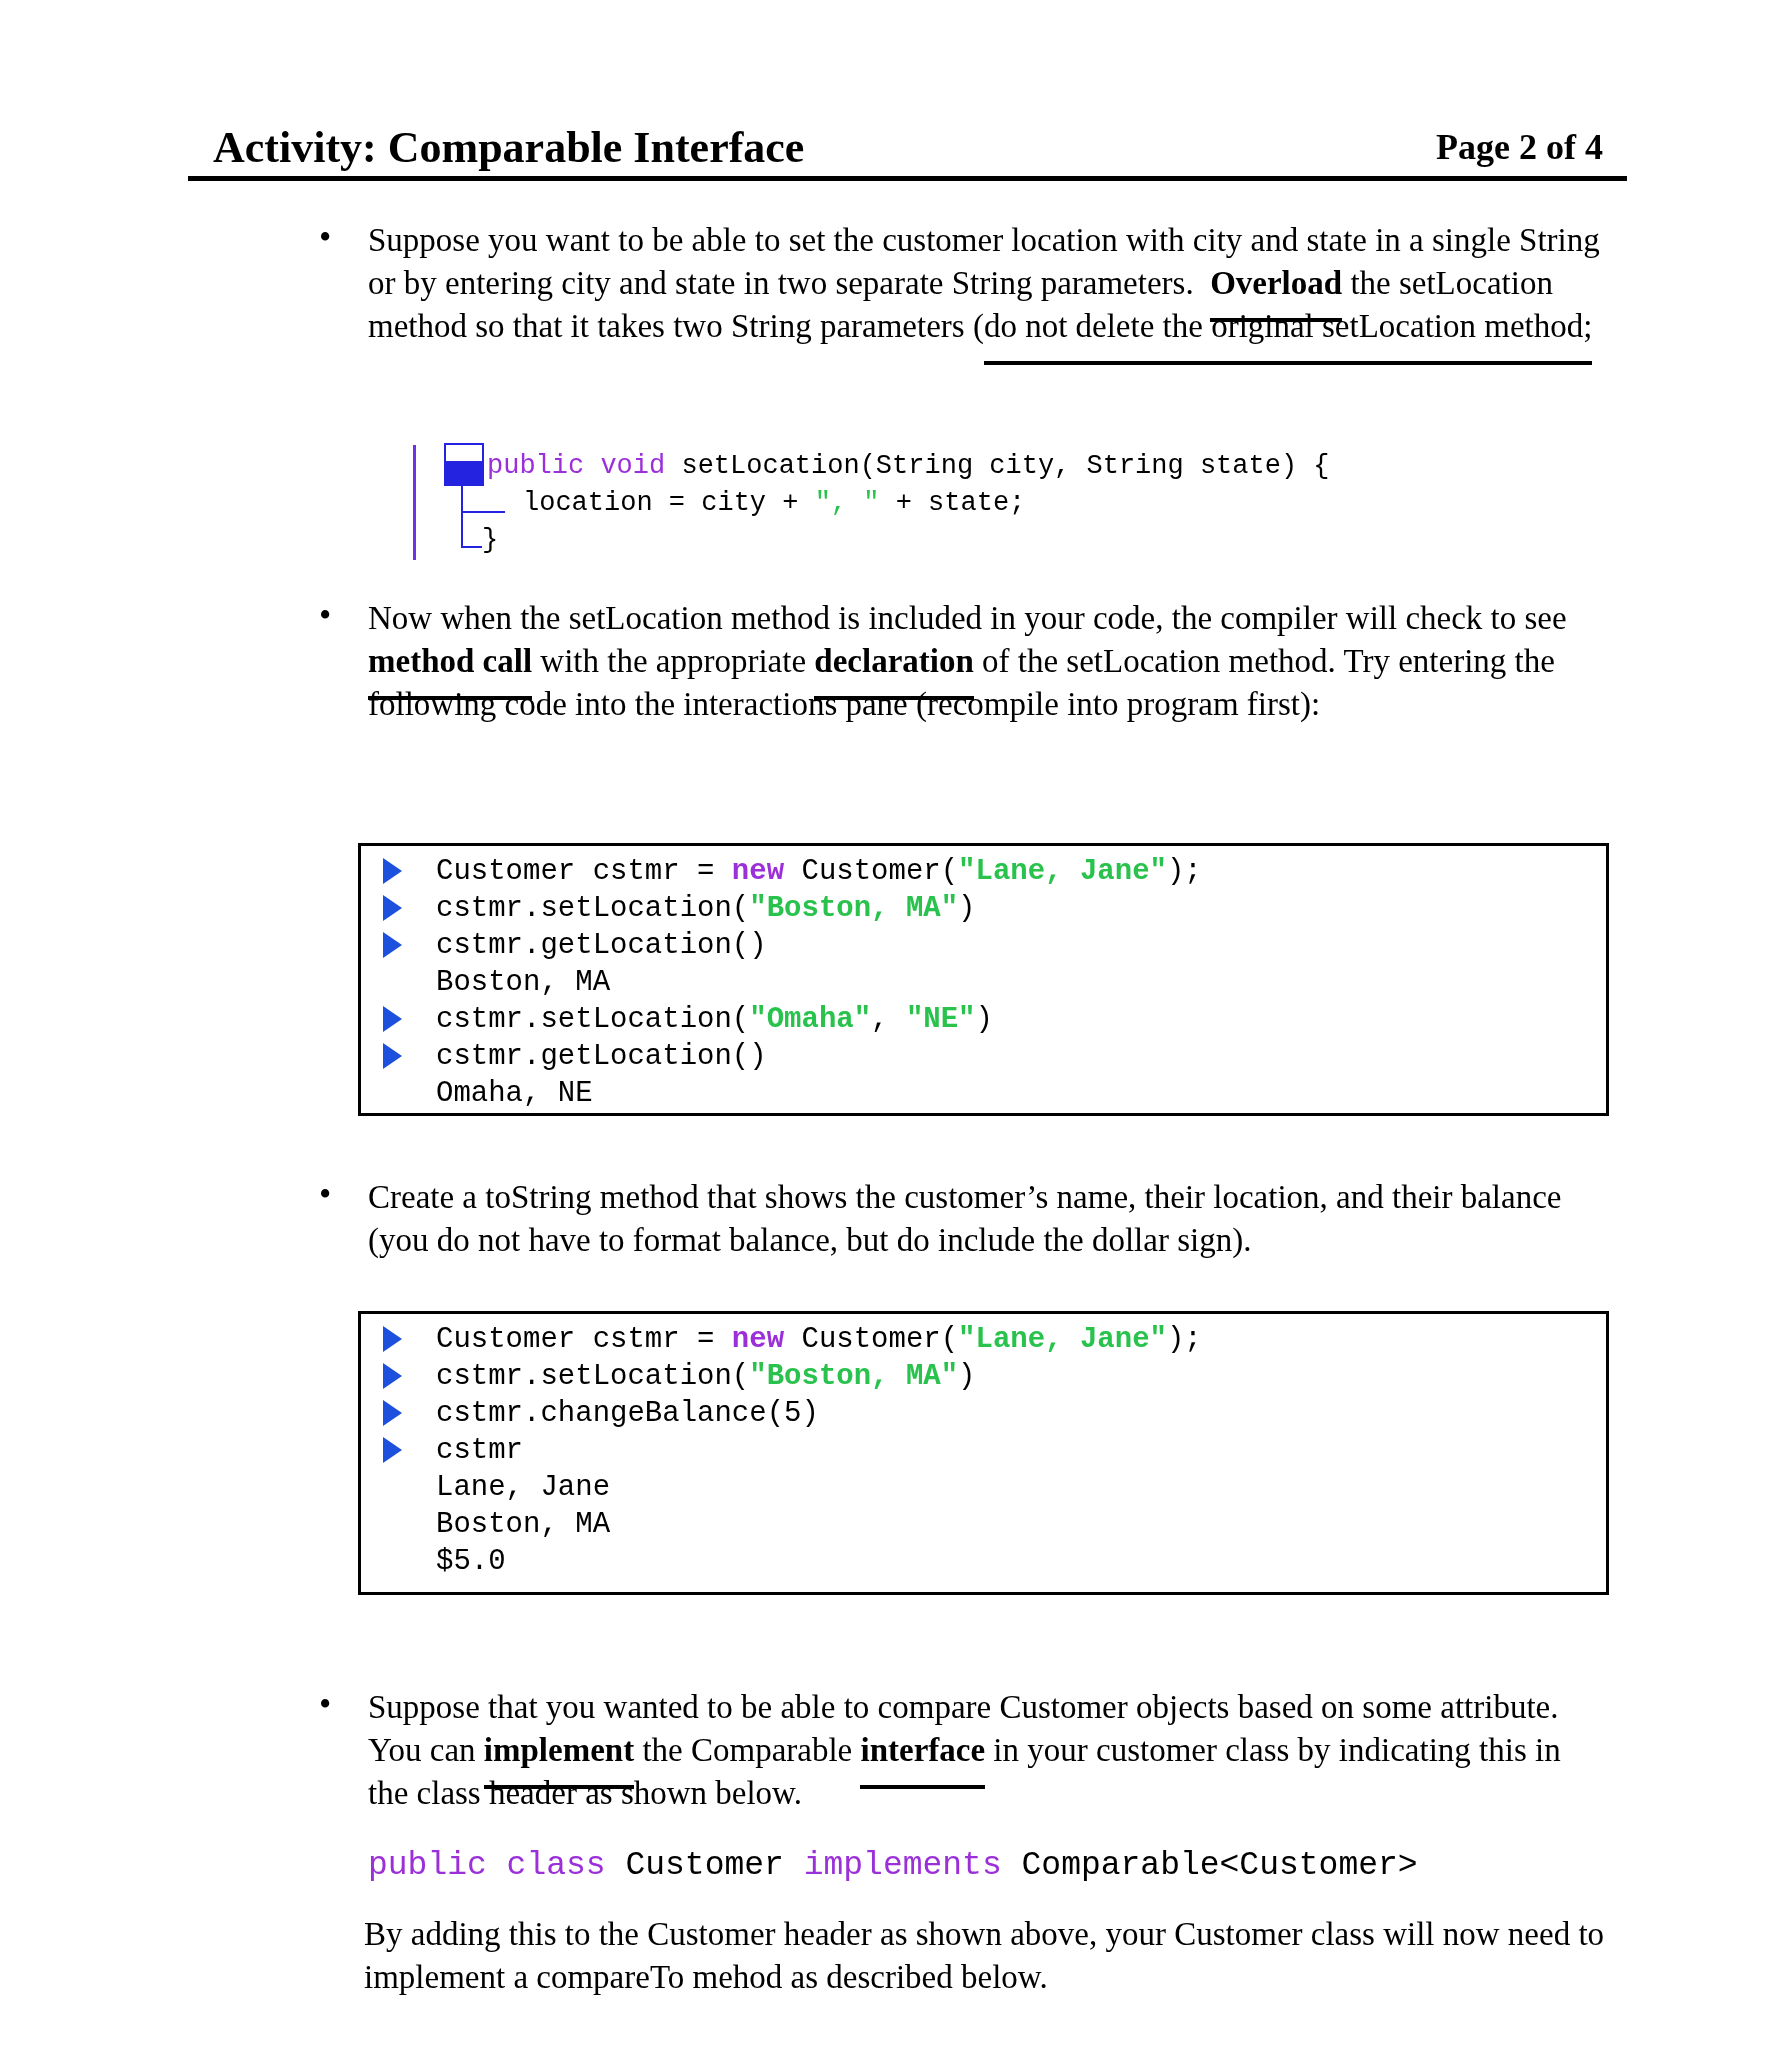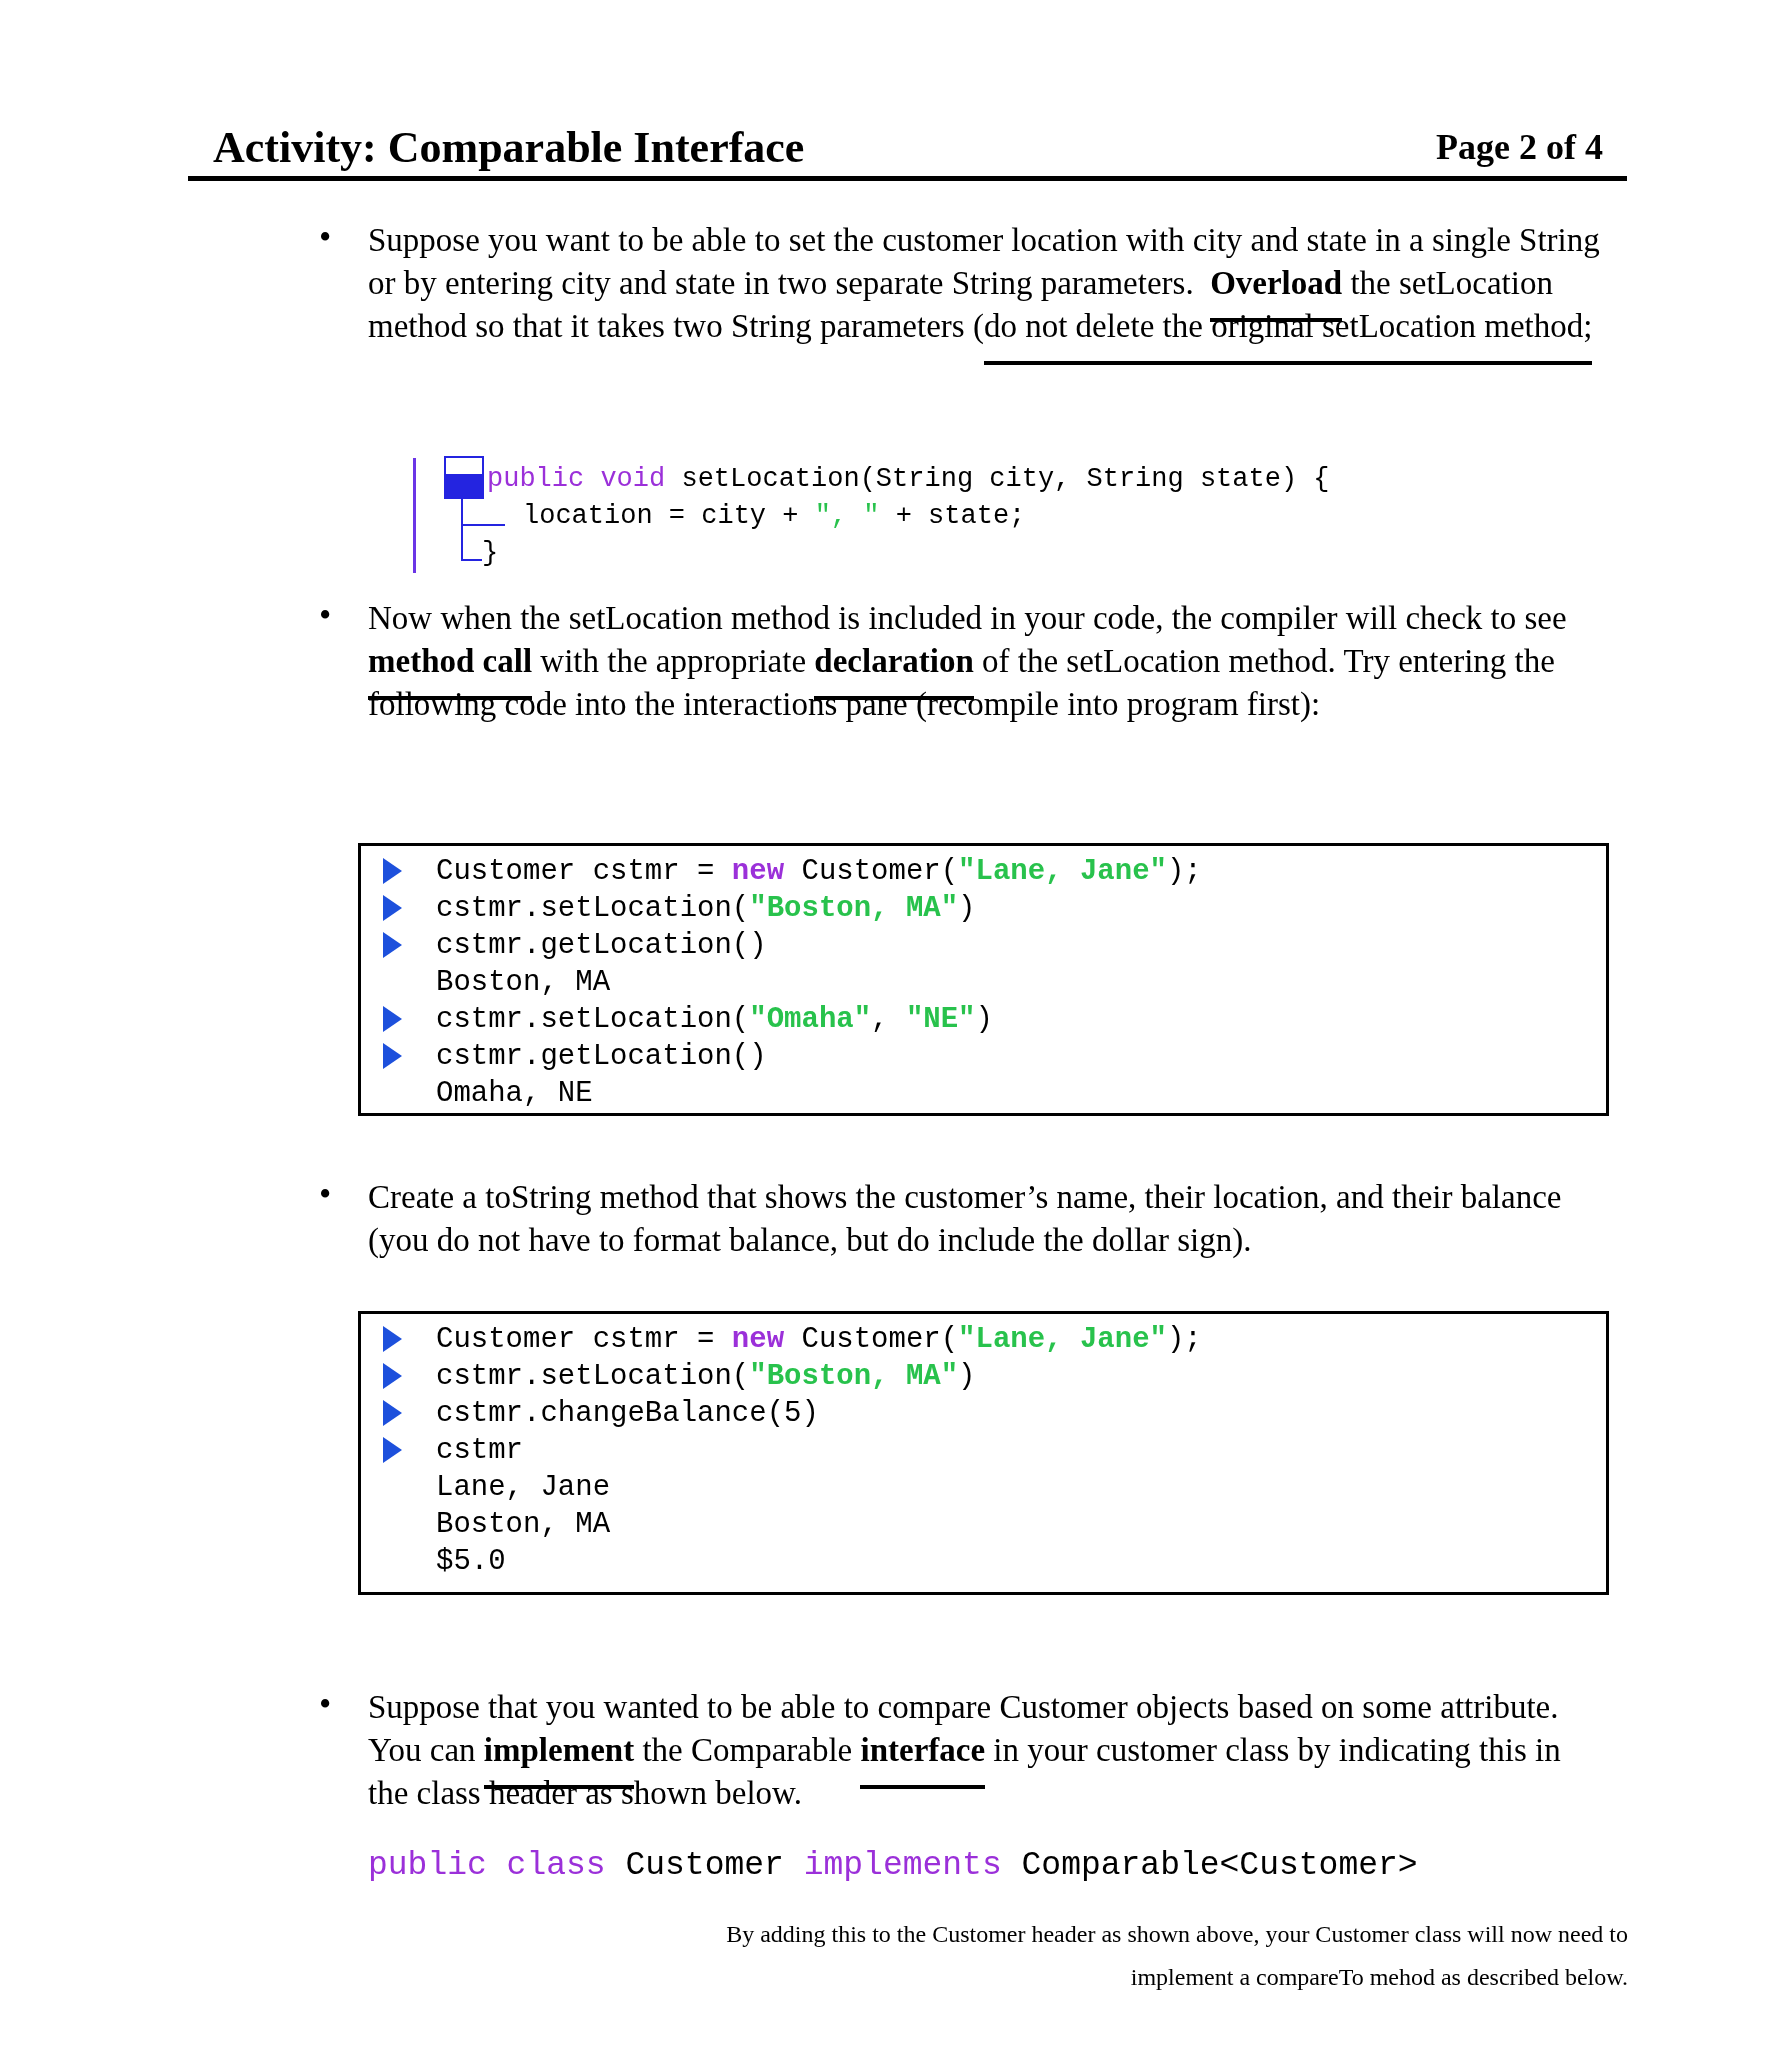--- a/index.html
+++ b/index.html
@@ -7,28 +7,28 @@
         font-family:"Liberation Serif", serif;color:#000;}
 
   
   .hdr-title{position:absolute;left:213px;top:122px;font-size:44px;font-weight:bold;white-space:pre;}
   .hdr-page{position:absolute;right:181px;top:126px;font-size:36px;font-weight:bold;white-space:pre;}
   .rule{position:absolute;background:#000;}
   .hdr-rule{left:188px;top:176px;width:1439px;height:5.4px;}
 
   
   .bullet{position:absolute;left:368px;width:1256px;font-size:33px;line-height:43px;}
-  .para{position:absolute;left:372px;width:1256px;font-size:24px;line-height:43px;text-align:right;}
+  .para{position:absolute;left:364px;width:1256px;font-size:33px;line-height:43px;}
   .line{white-space:pre-wrap;}
   .dot{position:absolute;left:-49px;top:-3.3px;font-size:35px;}
   .b{font-weight:bold;}
   .u{border-bottom:4.5px solid #000;padding-bottom:17px;}
 
   
-  .snippet{position:absolute;left:413px;top:449px;width:1033px;height:136px;
+  .snippet{position:absolute;left:413px;top:436px;width:1033px;height:136px;
            font-family:"Liberation Mono", monospace;font-size:27px;line-height:37px;padding-left:35px;}
   .snippet .slines{position:absolute;left:0;top:11.6px;width:100%;}
   .snippet .line{white-space:pre;}
   .snippet .line:nth-child(1){margin-left:74px;}
   .snippet .line:nth-child(2){margin-left:110px;}
   .snippet .line:nth-child(3){margin-left:69px;}
   .deco{position:absolute;}
   .class-line{left:0;top:9px;width:2.5px;height:115px;background:var(--struct_purple);}
   .fold-box{left:31px;top:7.4px;width:36px;height:39px;border:2.5px solid var(--struct_blue);
             background:linear-gradient(180deg,#ffffff 0 42%, var(--struct_blue) 42% 100%);}

